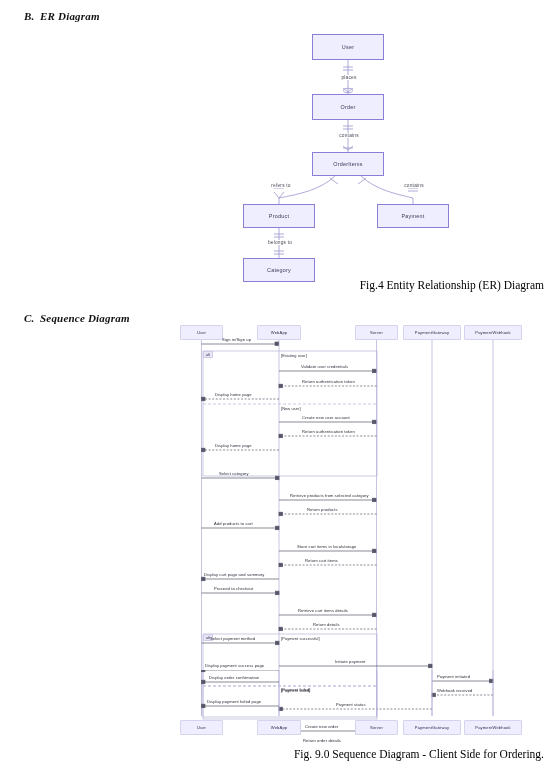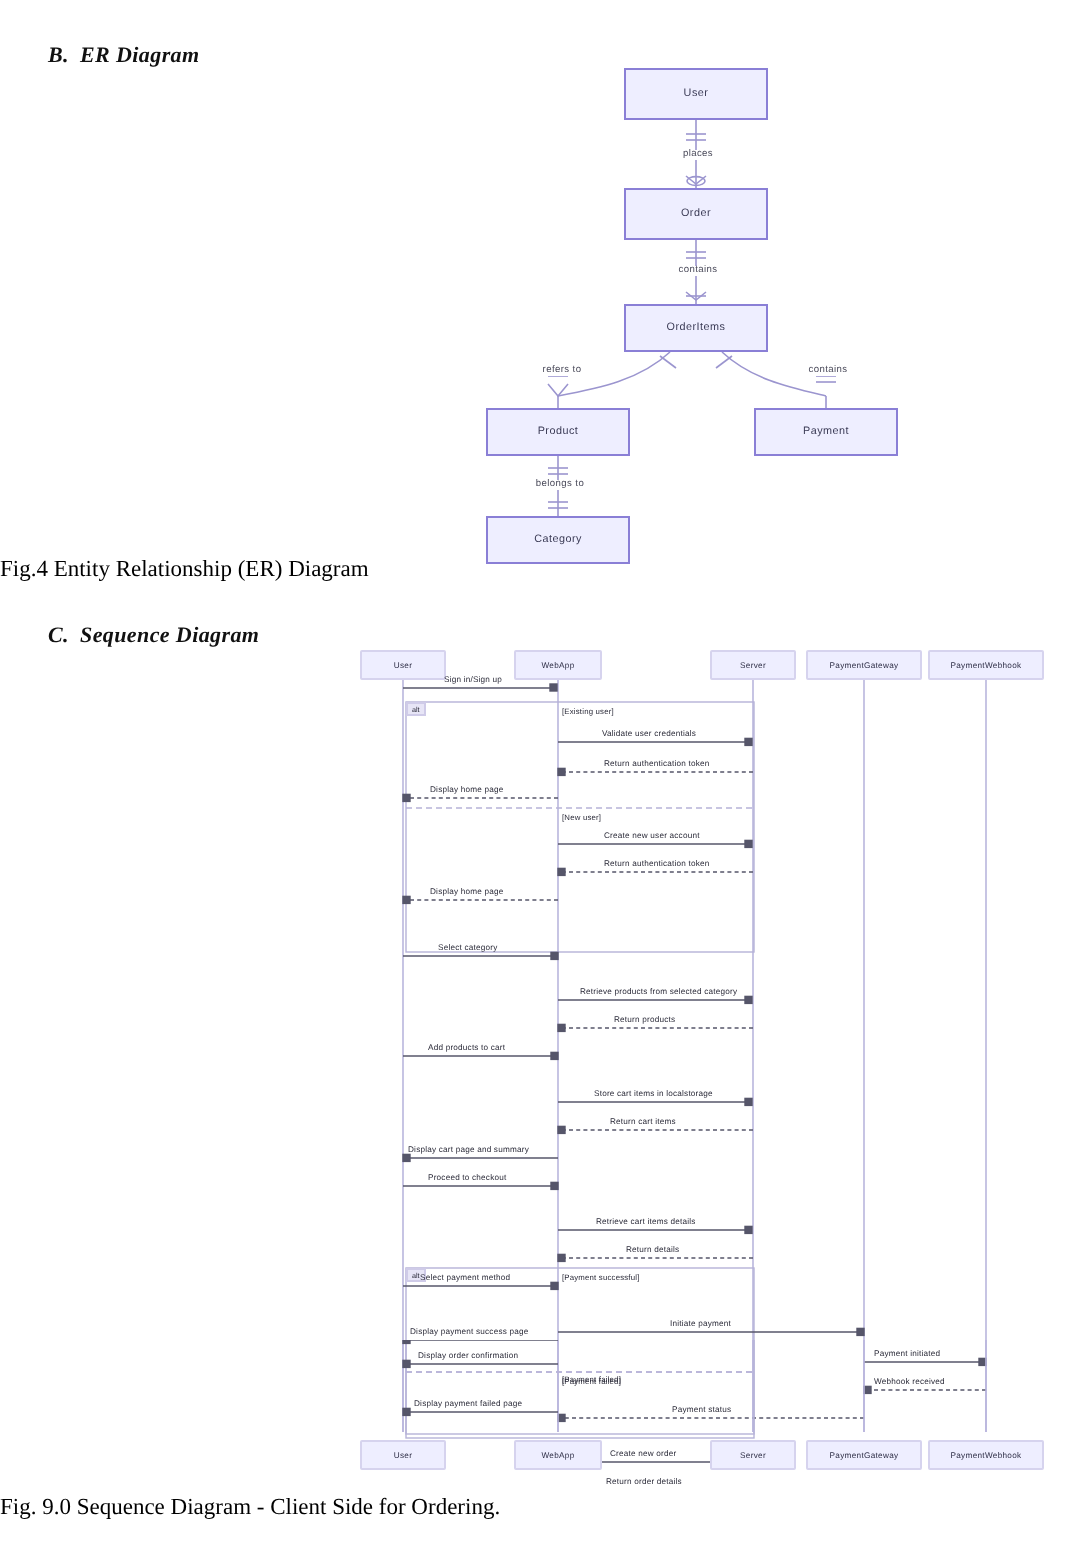--- a/index.html
+++ b/index.html
@@ -11,21 +11,21 @@
   .section-heading{
     position:absolute;
     font-family:"Liberation Serif", serif;
     font-style:italic;font-weight:600;
     font-size:11px;color:#111;
     letter-spacing:.2px;
     white-space:nowrap;
   }
   .sh-letter{display:inline-block;width:16px;}
   .fig-caption{
-    position:absolute;width:100%;text-align:left;
+    position:absolute;width:100%;text-align:right;
     font-family:"Liberation Serif", serif;
     font-size:11.5px;color:#000;
   }
 
   
   #er-diagram{position:absolute;left:0;top:12px;width:544px;height:270px;}
   .er-entity{
     position:absolute;
     background:#eeeeff;
     border:1px solid #8a7fd6;
@@ -80,21 +80,21 @@
     font-family:"Liberation Sans", sans-serif;
     font-size:3.6px;color:#2a2a38;
     padding:0.5px 2px;
     box-sizing:border-box;
     line-height:1.15;
   }
 </style>
 </head>
 <body>
 
-<div class="section-heading" style="left:24px;top:22px;">
+<div class="section-heading" style="left:24px;top:10px;">
   <span class="sh-letter">B.</span><span>ER Diagram</span>
 </div>
 
 <div id="er-diagram">
   <svg class="er-svg" width="544" height="270">
     <g stroke="#9b95cf" stroke-width="0.8" fill="none">
 
       <line x1="348" y1="48" x2="348" y2="82"></line>
       <line x1="343" y1="55" x2="353" y2="55"></line>
       <line x1="343" y1="58" x2="353" y2="58"></line>

